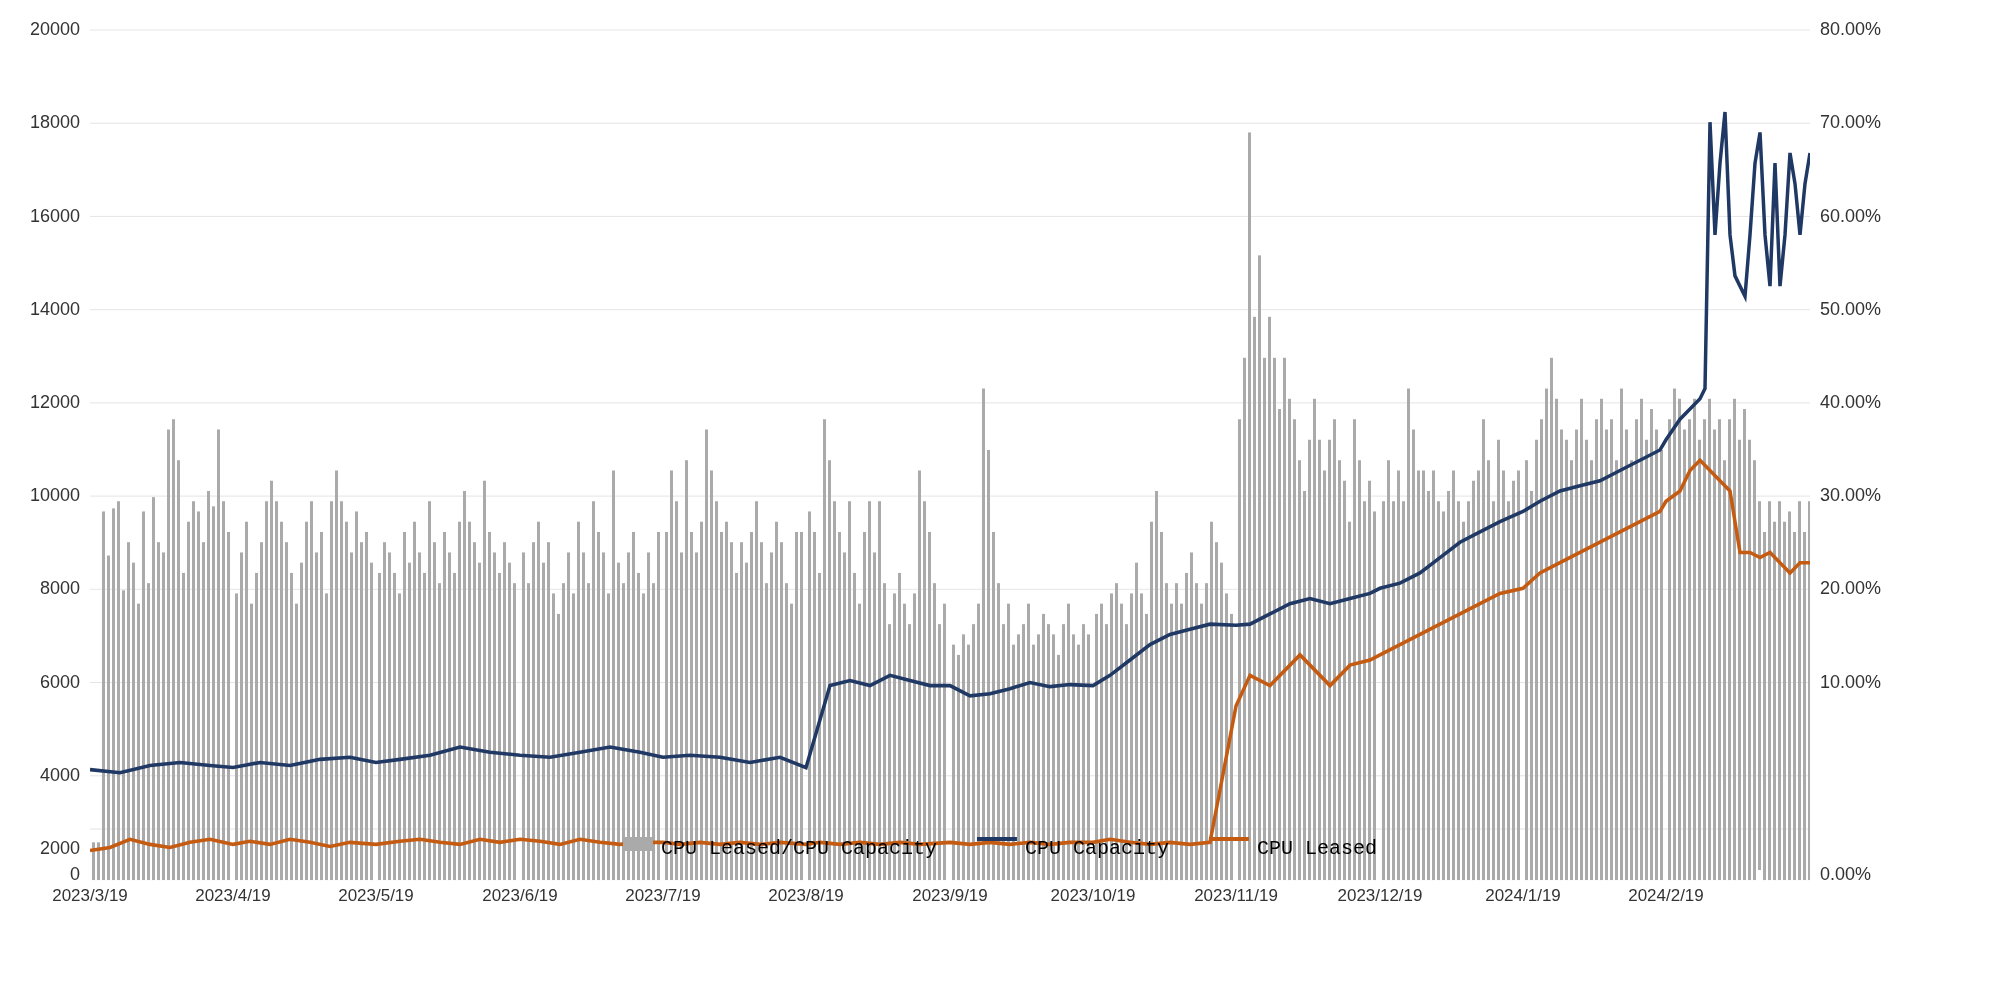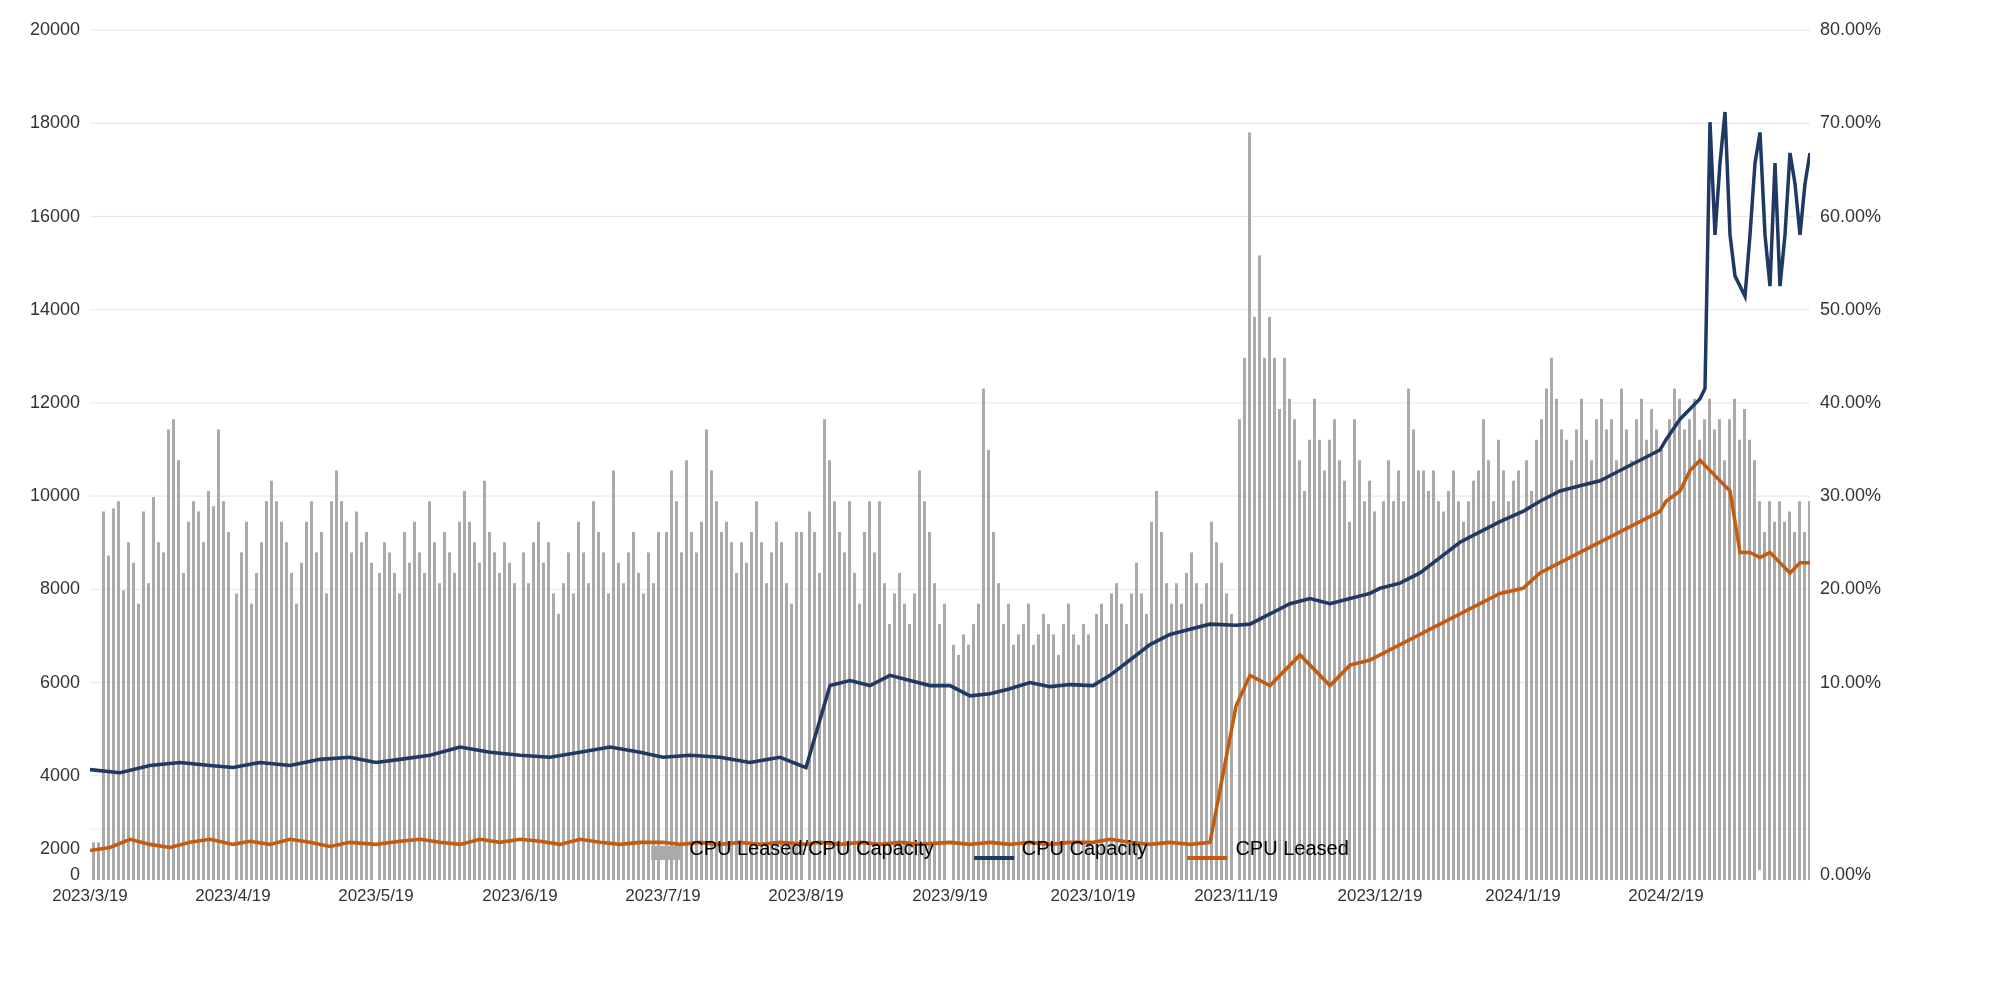--- a/index.html
+++ b/index.html
@@ -34,22 +34,23 @@
       bottom: 10px;
       left: 50%;
       transform: translateX(-50%);
       display: flex;
       align-items: center;
       gap: 40px;
       font-size: 20px;
     }
     .legend-item {
       display: flex;
-      align-items: flex-end;
+      align-items: flex-start;
       gap: 8px;
+      font-family: Liberation Mono, monospace;
     }
     .legend-bar {
       width: 30px;
       height: 14px;
       background: #aaa;
     }
     .legend-line-blue {
       width: 40px;
       height: 4px;
       background: #1f3864;

